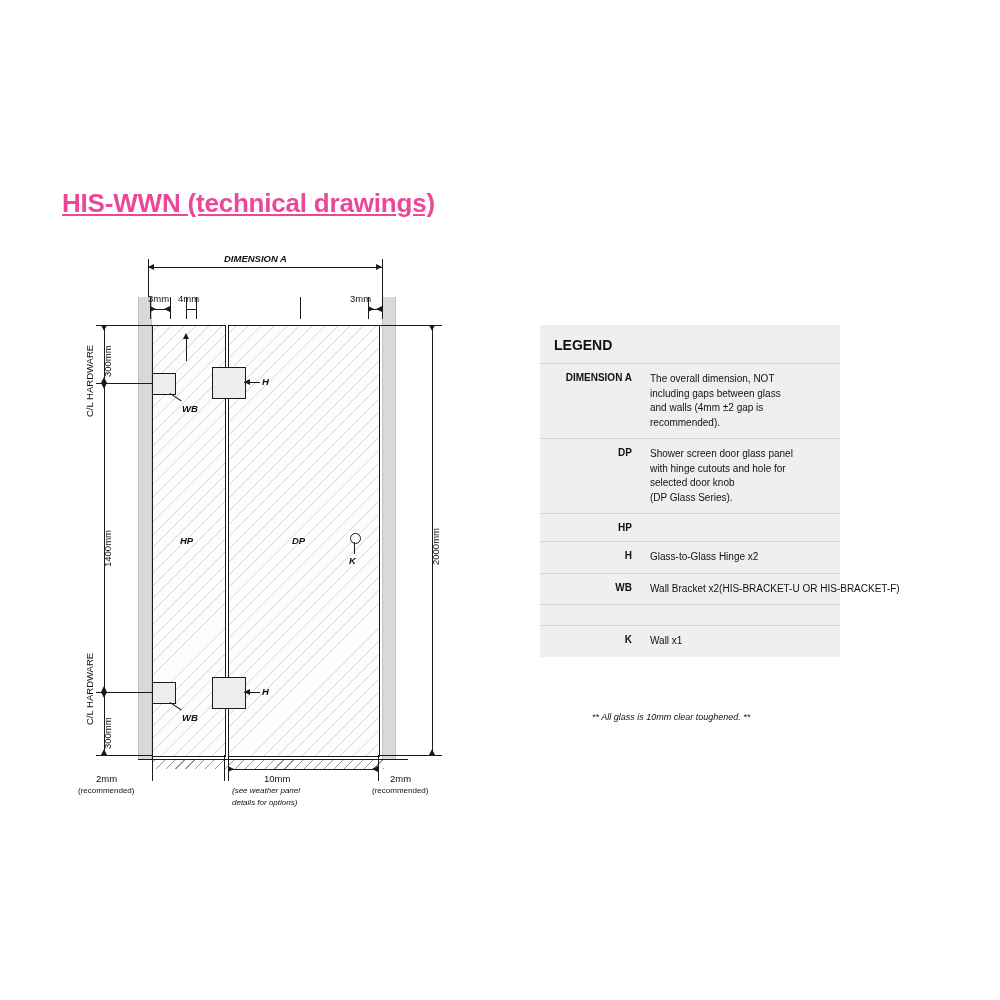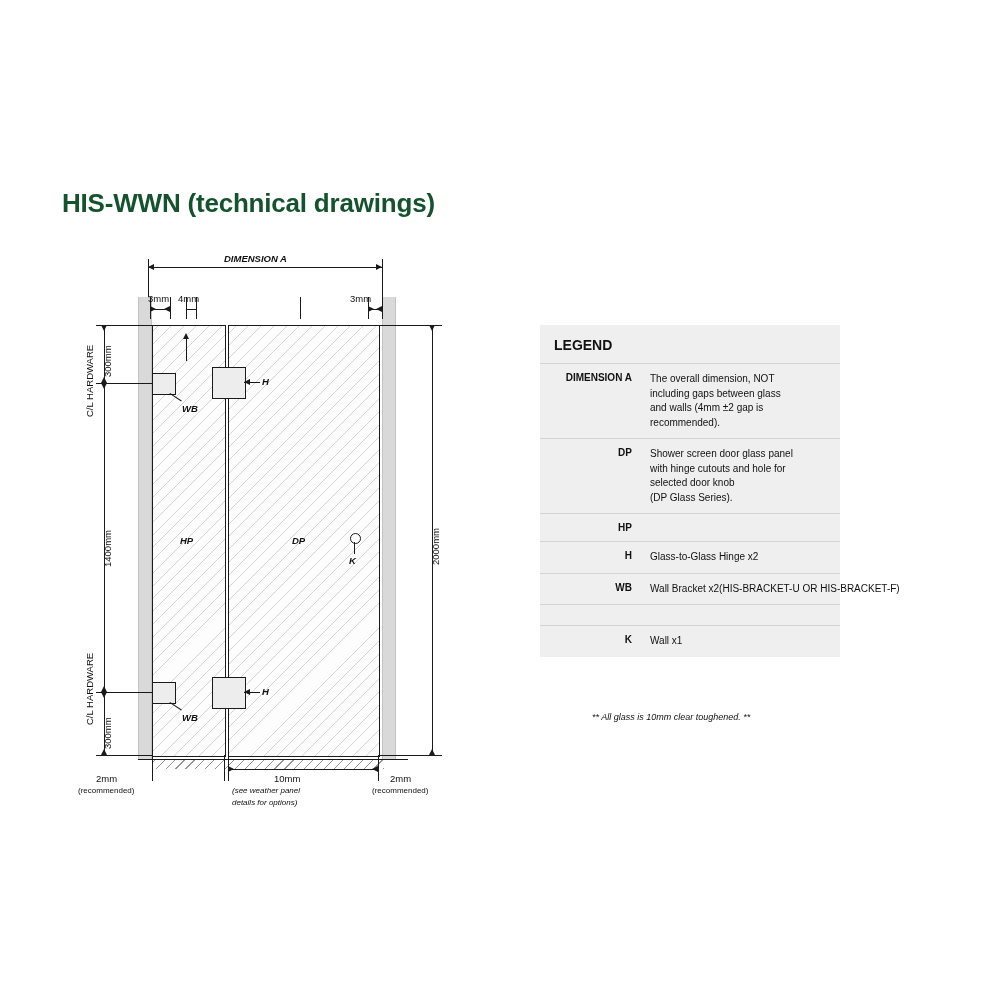--- a/index.html
+++ b/index.html
@@ -16,21 +16,22 @@
     overflow: hidden;
   }
 
   #page-title {
     position: absolute;
     left: 62px;
     top: 188px;
     font-size: 26px;
     font-weight: bold;
     letter-spacing: -0.2px;
-    color: #14532d;
+    color: #ec4899;
+    text-decoration: underline;
   }
 
   
   #drawing {
     position: absolute;
     left: 60px;
     top: 245px;
     width: 450px;
     height: 600px;
   }
@@ -277,21 +278,21 @@
   <div class="line vline" style="left:168px; top:510px; height:26px;"></div>
   <div class="line vline" style="left:318px; top:510px; height:26px;"></div>
 
   <div class="line hline" style="left:168px; top:524px; width:150px;"></div>
   <div class="arrowhead ah-right" style="left:168px; top:521px;"></div>
   <div class="arrowhead ah-left" style="left:312px; top:521px;"></div>
 
   <div class="lbl" style="left:36px; top:528px;">2mm</div>
   <div class="lbl small" style="left:18px; top:541px;">(recommended)</div>
 
-  <div class="lbl" style="left:214px; top:528px;">10mm</div>
+  <div class="lbl" style="left:204px; top:528px;">10mm</div>
   <div class="lbl small italic" style="left:172px; top:541px;">(see weather panel</div>
   <div class="lbl small italic" style="left:172px; top:553px;text-align:center;">details for options)</div>
 
   <div class="lbl" style="left:330px; top:528px;">2mm</div>
   <div class="lbl small" style="left:312px; top:541px;">(recommended)</div>
 </div>
 
 <div id="legend">
   <div class="legend-title">LEGEND</div>
 

